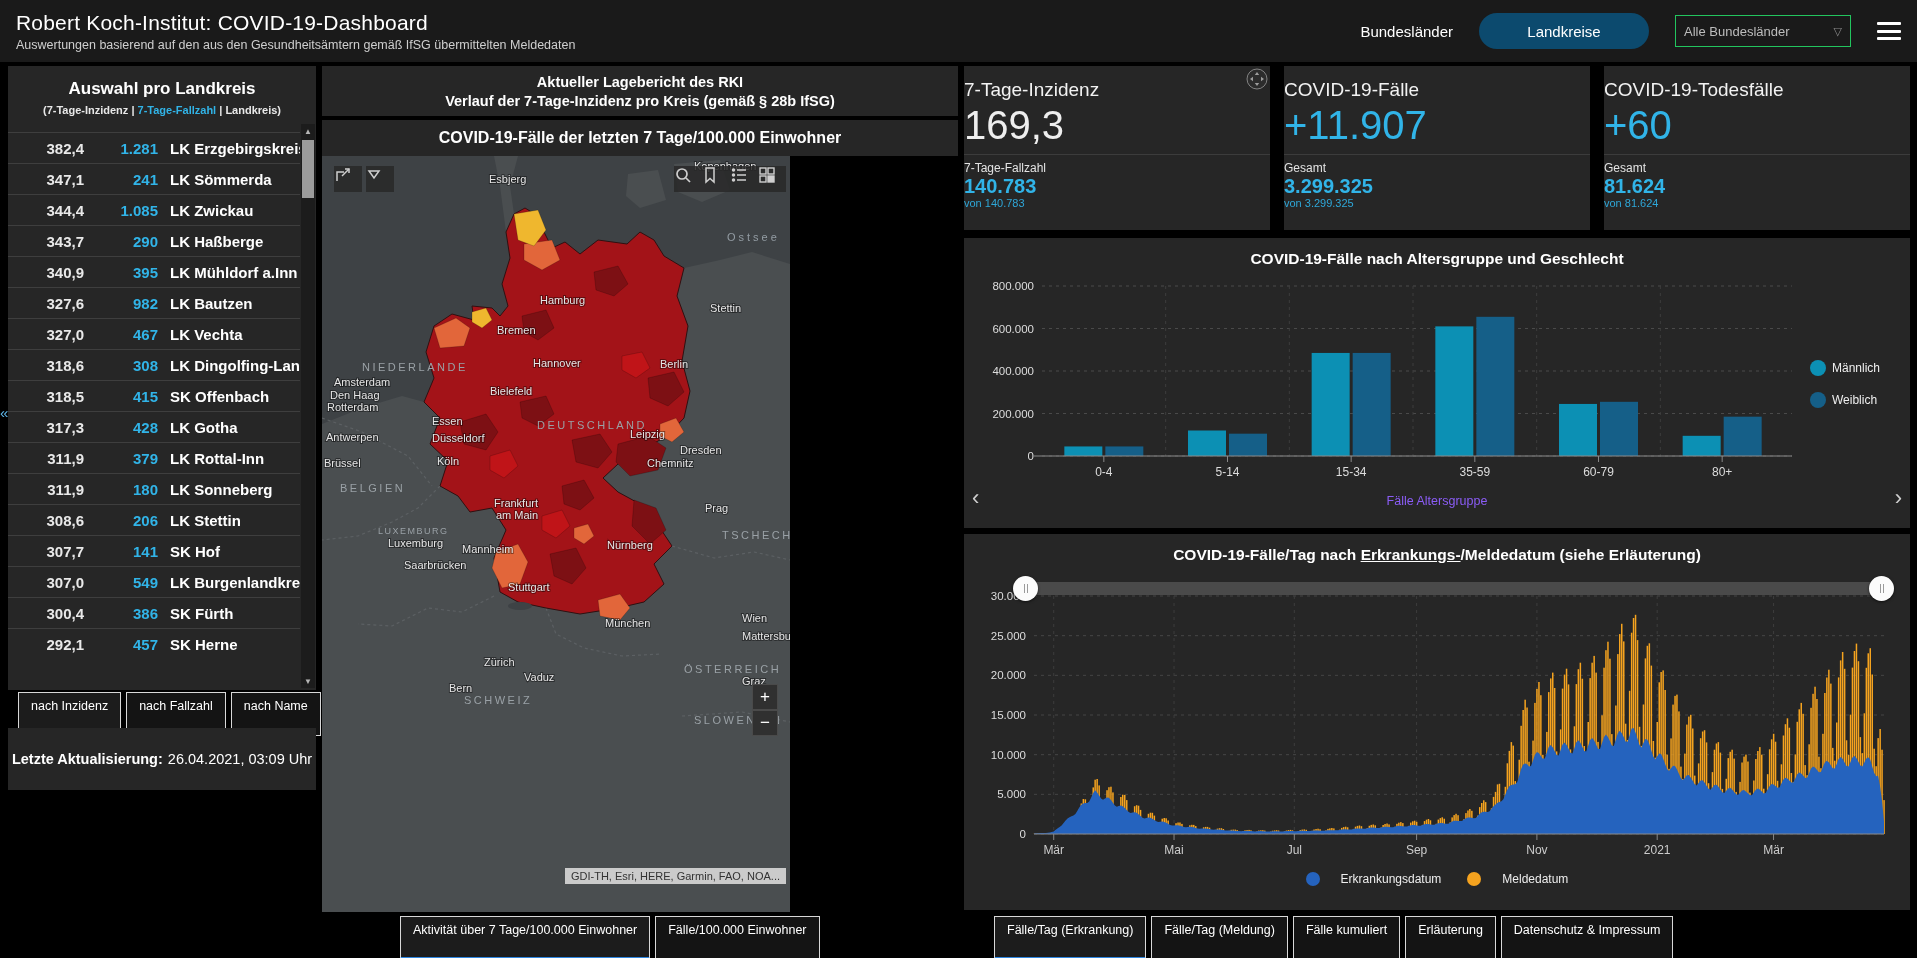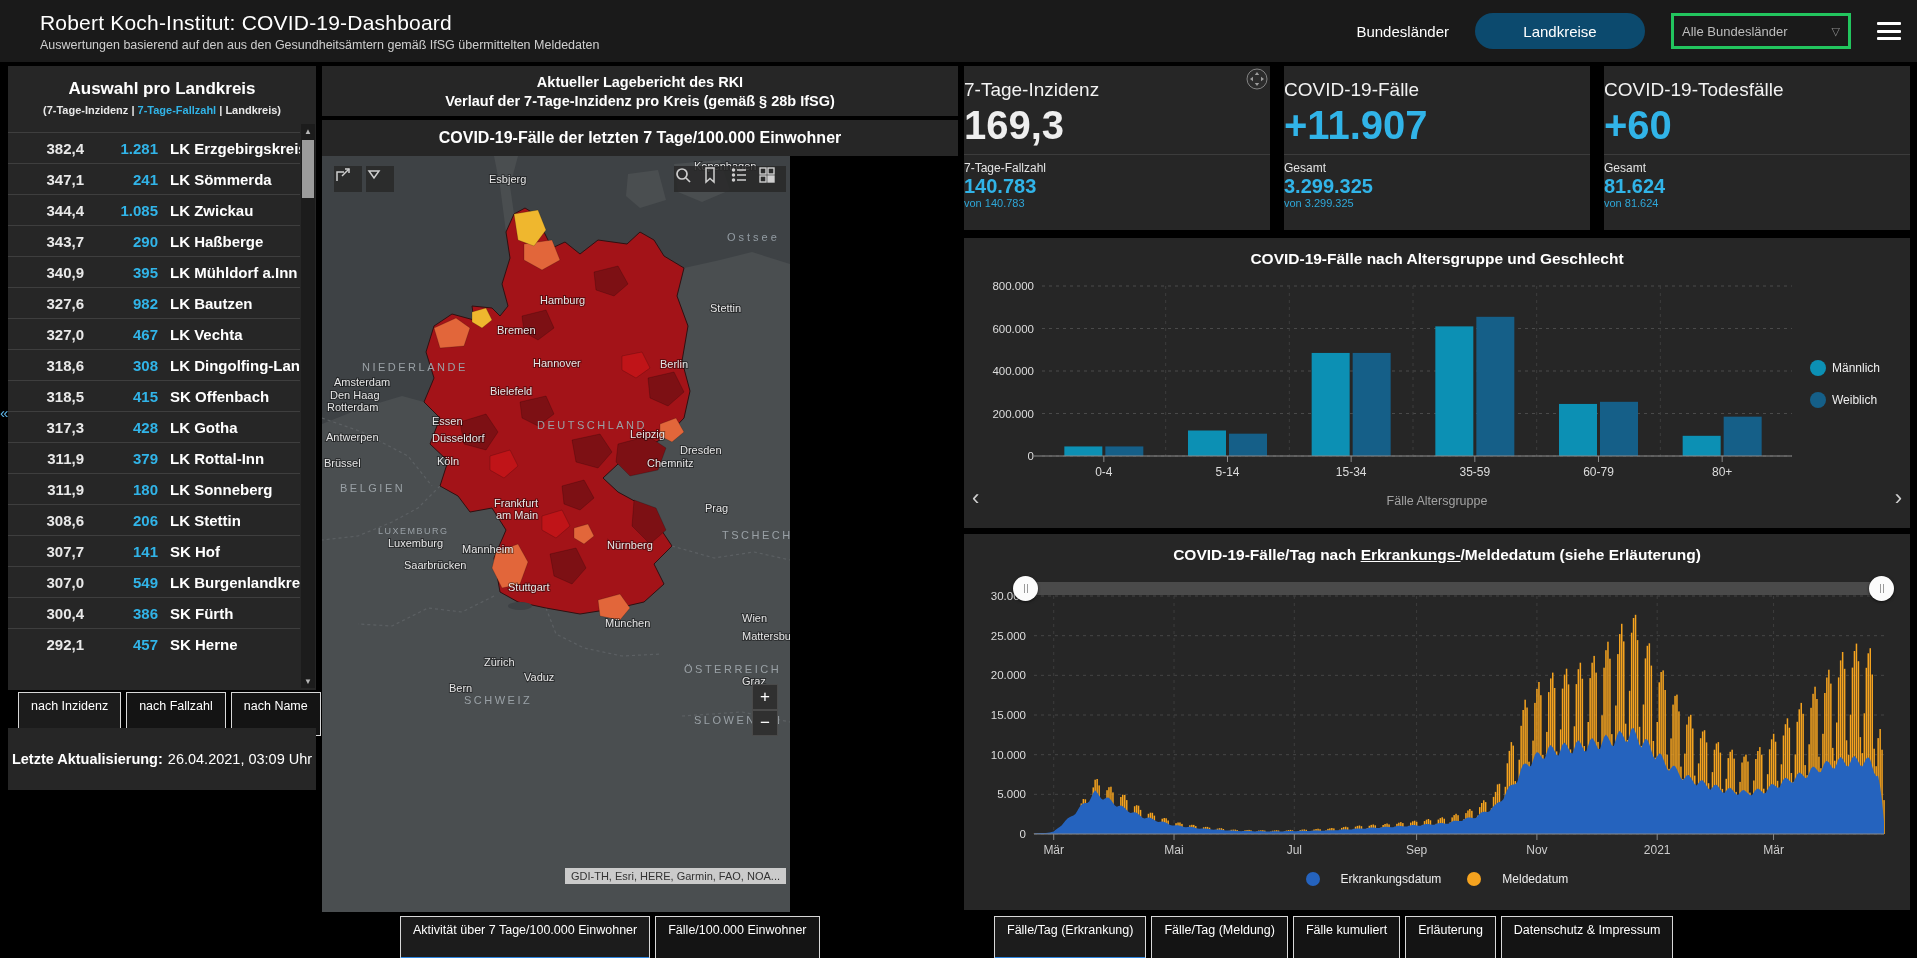--- a/index.html
+++ b/index.html
@@ -1,28 +1,28 @@
 <!DOCTYPE html>
 <html><head>
 <meta charset="utf-8">
 <style>
   html,body{margin:0;padding:0;background:#000;}
   body{width:1917px;height:958px;position:relative;overflow:hidden;
        font-family:"Liberation Sans","DejaVu Sans",sans-serif;color:#fff;}
   
   .app-header{position:absolute;left:0;top:0;width:1917px;height:62px;background:#1a1a1a;
               display:flex;align-items:center;justify-content:space-between;}
-  .h-left{padding-left:40px;}
+  .h-left{padding-left:16px;}
   .app-title{font-size:21px;font-weight:400;color:#fff;letter-spacing:.2px;}
   .app-subtitle{font-size:12.5px;color:#cfcfcf;margin-top:3px;}
   .h-right{display:flex;align-items:center;gap:26px;padding-right:16px;}
   .nav-plain{font-size:15px;color:#fff;cursor:pointer;}
   .nav-pill{font-size:15px;color:#fff;background:#0c4a6e;border-radius:18px;height:36px;
             display:flex;align-items:center;justify-content:center;width:170px;cursor:pointer;}
-  .region-select{width:158px;height:30px;border:3px solid #22c55e;display:flex;align-items:center;
+  .region-select{width:158px;height:30px;border:1px solid #22c55e;display:flex;align-items:center;
                  justify-content:space-between;padding:0 8px;font-size:13px;color:#bdbdbd;cursor:pointer;}
   .region-select .chev{color:#8a8a8a;font-size:11px;}
   .hamburger{width:24px;height:18px;display:flex;flex-direction:column;justify-content:space-between;cursor:pointer;}
   .hamburger span{display:block;height:3px;background:#fff;border-radius:1px;}
   
   .panel{position:absolute;background:#262626;}
   
   .sb-title{font-size:17px;font-weight:700;text-align:center;padding-top:13px;}
   .sb-sub{font-size:11px;font-weight:700;text-align:center;color:#e8e8e8;margin-top:5px;}
   .sb-sub .cyan{color:#31b4e8;}
@@ -55,32 +55,32 @@
   .map-toolbtn{position:absolute;width:28px;height:26px;background:rgba(40,40,40,.85);display:flex;
                align-items:center;justify-content:center;cursor:pointer;}
   .map-zoise{position:absolute;right:12px;width:24px;height:24px;background:#303030;color:#fff;display:flex;
              align-items:center;justify-content:center;font-size:17px;cursor:pointer;border:1px solid #4a4a4a;}
   .attribution{position:absolute;right:4px;bottom:28px;background:rgba(214,214,214,.92);color:#333;
                font-size:11px;padding:2px 6px;white-space:nowrap;}
   
   .cards{position:absolute;left:964px;top:66px;width:946px;height:164px;display:flex;gap:14px;}
   .card{flex:1;background:#262626;position:relative;text-align:left;}
   .card-title{font-size:19px;color:#f2f2f2;padding-top:13px;}
-  .card-value{font-size:40px;font-weight:700;margin-top:2px;}
+  .card-value{font-size:40px;font-weight:400;margin-top:2px;}
   .card-value.white{color:#eee;}
   .card-value.cyan{color:#31b4e8;}
   .card-div{height:1px;background:#3c3c3c;margin-top:6px;}
   .card-sub-label{font-size:12px;color:#e3e3e3;margin-top:6px;}
   .card-sub-value{font-size:20px;font-weight:700;color:#31b4e8;line-height:22px;}
   .card-sub-note{font-size:11px;color:#2ea7d8;}
   .card-settings{position:absolute;right:2px;top:2px;opacity:.8;cursor:pointer;}
   
   .chart-title{position:absolute;left:0;right:0;top:12px;text-align:center;font-size:15.5px;font-weight:700;}
   .chart-title .ul{text-decoration:underline;}
-  .xlabel{position:absolute;left:0;right:0;text-align:center;font-size:12.5px;color:#a3a3a3;}
+  .xlabel{position:absolute;left:0;right:0;text-align:center;font-size:12.5px;color:#8b5cf6;}
   .car-arrow{position:absolute;font-size:22px;color:#cfcfcf;cursor:pointer;line-height:20px;}
   .legend-row{position:absolute;left:0;right:0;display:flex;justify-content:center;gap:26px;font-size:12px;color:#eee;}
   .legend-item{display:flex;align-items:center;gap:21px;}
   .legend-dot{width:14px;height:14px;border-radius:50%;}
   
   .slider-track{position:absolute;height:13px;background:#4a4a4a;border-radius:2px;}
   .slider-handle{position:absolute;width:25px;height:25px;background:#fbfbfb;border-radius:50%;cursor:ew-resize;
                  box-shadow:0 1px 3px rgba(0,0,0,.6);display:flex;align-items:center;justify-content:center;gap:2px;}
   .slider-handle i{display:block;width:1px;height:9px;background:#9a9a9a;}
   .collapse-arrow{position:absolute;left:0px;top:404px;color:#5fb6e8;font-size:15px;cursor:pointer;}

